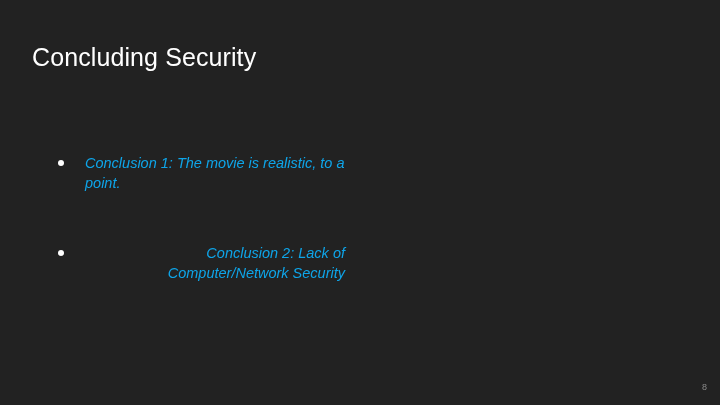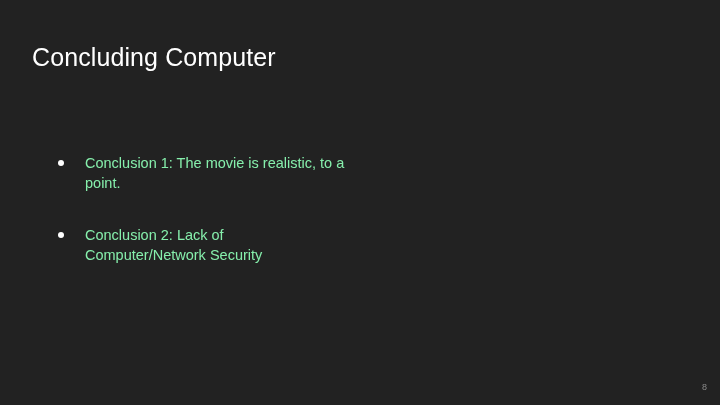--- a/index.html
+++ b/index.html
@@ -43,53 +43,54 @@
     left: 55px;
     width: 290px;
   }
   .column-right {
     left: 399px;
     width: 300px;
   }
   .bullet-item {
     position: relative;
     padding-left: 30px;
-    color: #86efac;
+    color: #0ea5e9;
     font-size: 14.5px;
     line-height: 20px;
     font-weight: 400;
+    font-style: italic;
   }
   .bullet-marker {
     position: absolute;
     left: 3px;
     top: 7px;
     width: 6px;
     height: 6px;
     border-radius: 50%;
     background: #ffffff;
   }
   .column-left .bullet-item.first { margin-top: 13px; }
-  .column-left .bullet-item.second { margin-top: 32px; }
+  .column-left .bullet-item.second { margin-top: 50px; text-align: right; }
   .column-right .bullet-item.first { margin-top: 5px; }
   .column-right .bullet-item.second { margin-top: 38px; }
   .slide-number {
     position: absolute;
     right: 13px;
     bottom: 12px;
     font-size: 9px;
     line-height: 11px;
     color: #8a8a8a;
   }
 </style>
 </head>
 <body>
 
 <div class="slide">
 
-  <div class="slide-title">Concluding Computer</div>
+  <div class="slide-title">Concluding Security</div>
 
   <div class="body-area">
 
     <div class="column column-left">
 
       <div class="bullet-item first">
         <span class="bullet-marker"></span>
         <span>Conclusion 1: The movie is realistic, to a point.</span>
       </div>
 

